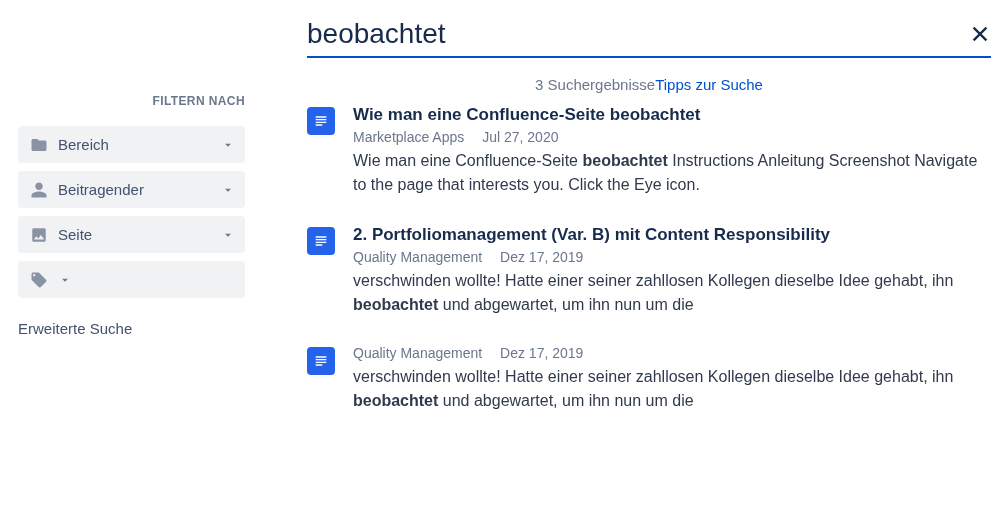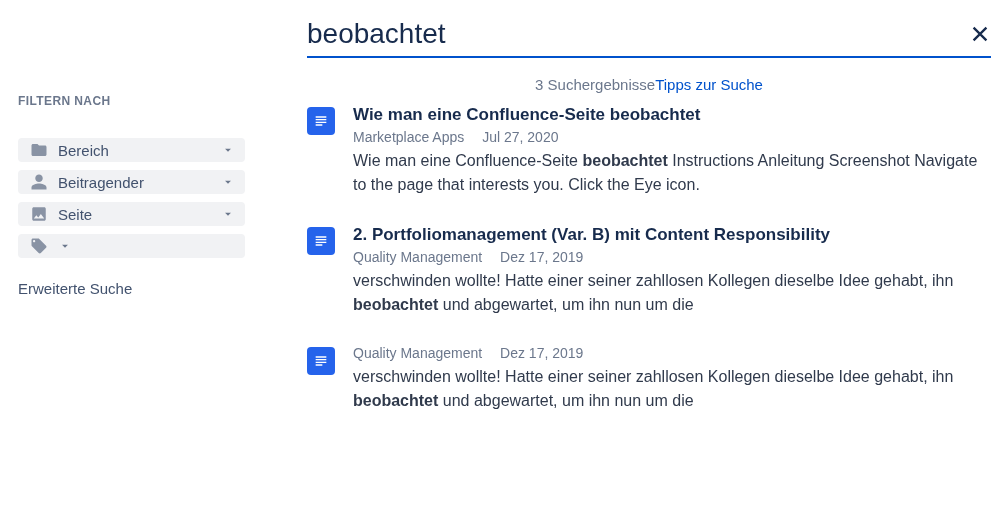--- a/index.html
+++ b/index.html
@@ -17,27 +17,28 @@
   }
   .sidebar {
     width: 245px;
     padding: 94px 0 0 18px;
   }
   .sidebar-title {
     font-size: 12px;
     font-weight: 600;
     letter-spacing: 0.4px;
     color: #6B778C;
-    margin-bottom: 30px;
+    margin-bottom: 18px;
+    text-align: right;
   }
   .filter-list { display: flex; flex-direction: column; gap: 8px; }
   .filter-item {
     background: #F1F2F4;
     border-radius: 4px;
-    height: 24px;
+    height: 37px;
     display: flex;
     align-items: center;
     padding: 0 10px 0 12px;
     cursor: pointer;
   }
   .filter-icon {
     width: 18px; height: 18px;
     fill: #8993A4;
     margin-right: 10px;
     flex-shrink: 0;

